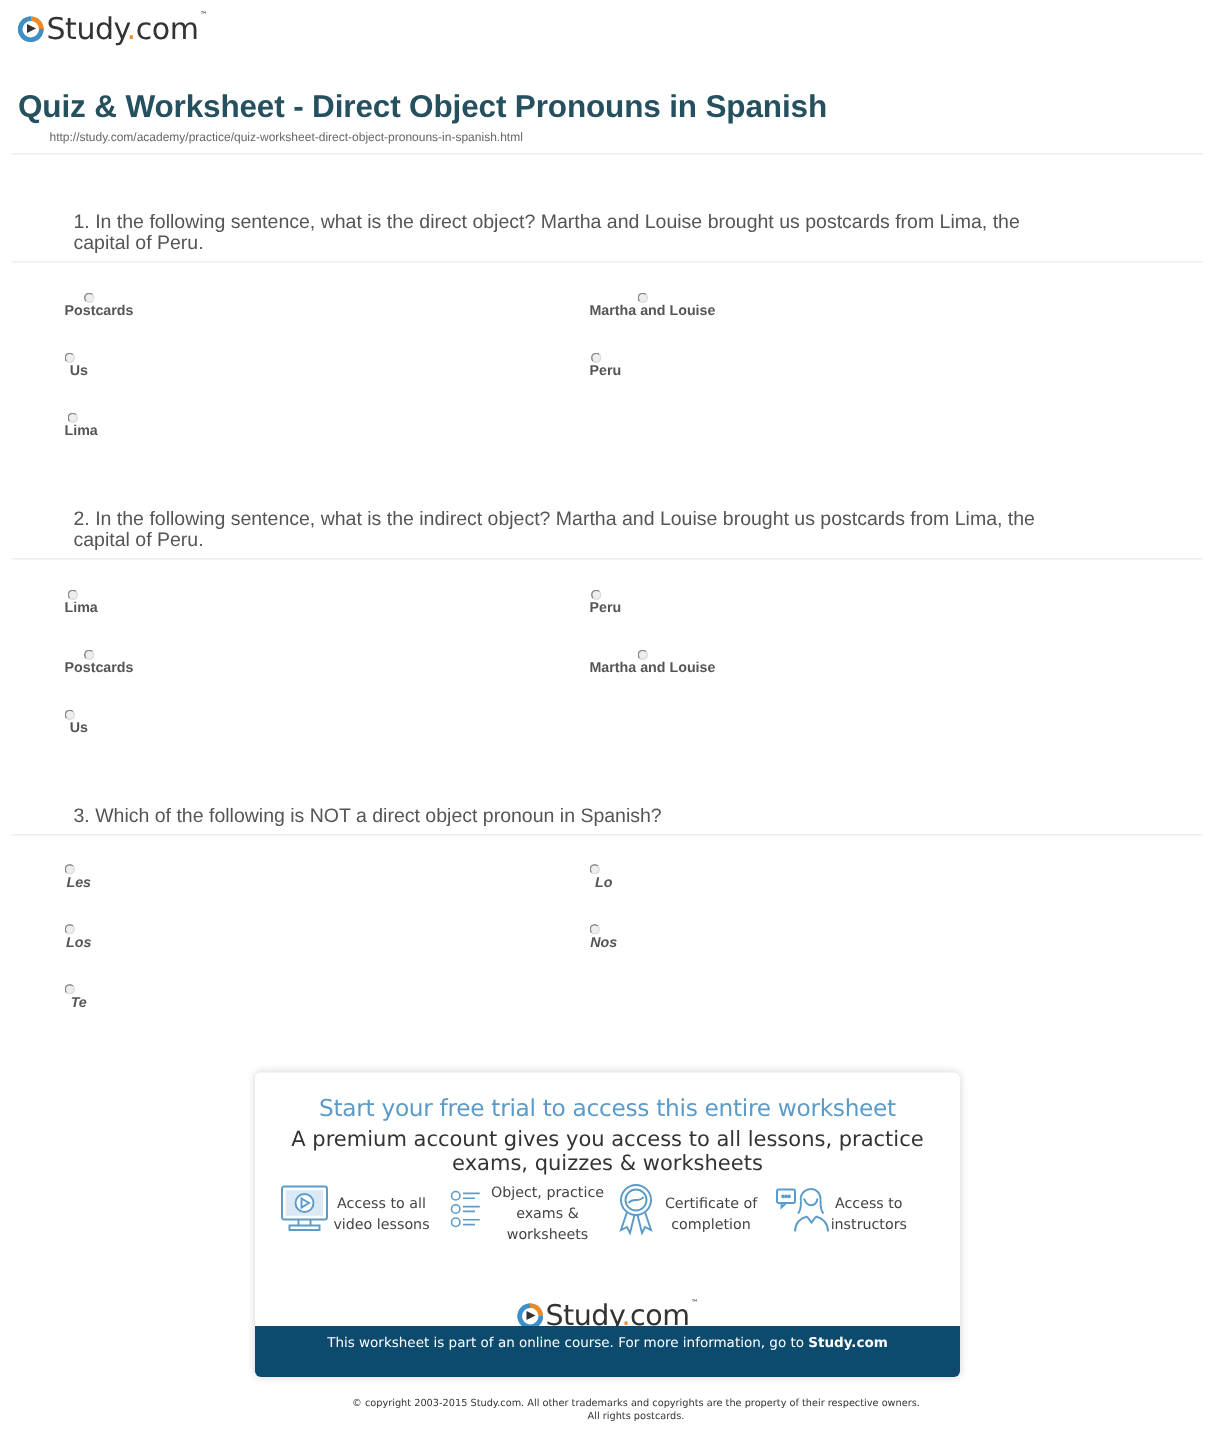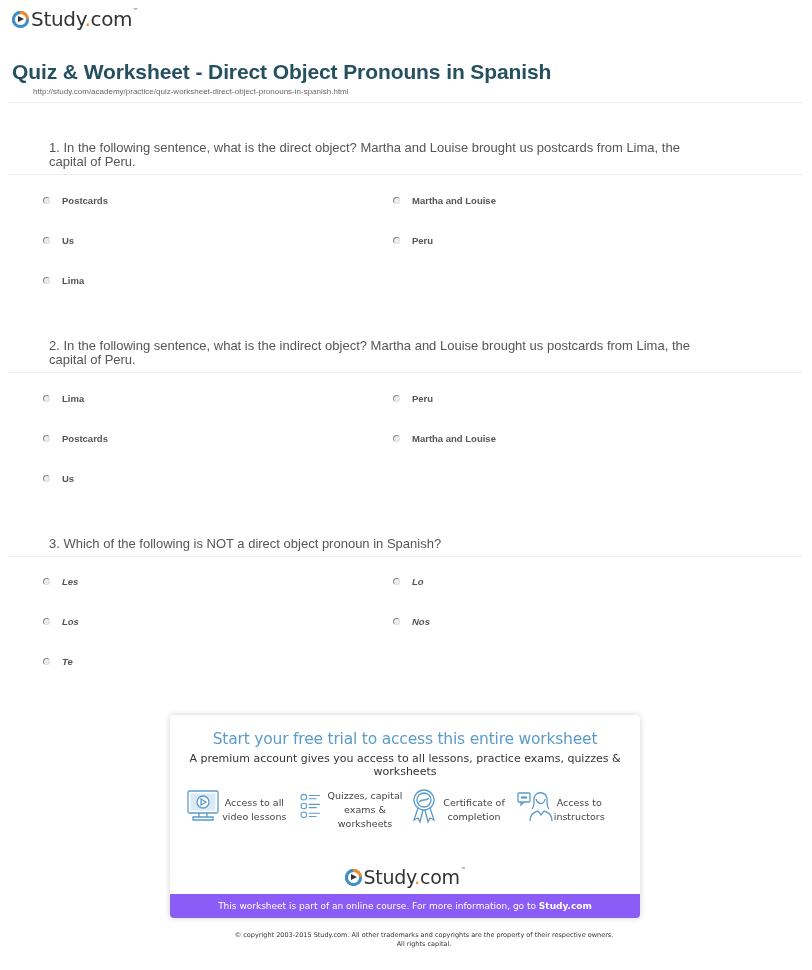--- a/index.html
+++ b/index.html
@@ -11,34 +11,34 @@
   .logo-play { position: absolute; left: 6px; top: 5px; width: 0; height: 0; border-left: 6px solid #333; border-top: 3.5px solid transparent; border-bottom: 3.5px solid transparent; z-index: 2; }
   .logo-text { font-family: "DejaVu Sans", sans-serif; font-size: 20px; color: #333; margin-left: 2px; letter-spacing: -0.3px; }
   .logo-text .dot { color: #f08a24; }
   .logo-tm { font-size: 5px; vertical-align: top; color: #333; margin-left: 1px; }
 
   .title { position: absolute; left: 12px; top: 60px; font-size: 21px; font-weight: bold; color: #25505f; margin: 0; letter-spacing: -0.1px; }
   .url { position: absolute; left: 12px; top: 87px; font-size: 8px; color: #666; margin-left: 21px; }
   .hr { position: absolute; left: 8px; right: 10px; height: 1px; background: #eeeeee; }
 
   .question { position: absolute; left: 12px; width: 660px; font-size: 13px; line-height: 14px; color: #555; font-family: "Liberation Sans", sans-serif; margin-left: 37px; }
-  .opt { position: absolute; display: flex; align-items: center; font-size: 9.5px; font-weight: bold; color: #555; }
+  .opt { position: absolute; display: flex; align-items: center; font-size: 9.5px; font-weight: bold; color: #555; flex-direction: column; }
   .opt.italic { font-style: italic; }
   .radio { width: 7px; height: 7px; border-radius: 50%; border: 1px solid #888; border-right-color: #ddd; border-bottom-color: #ddd; background: #eee; margin-right: 12px; box-sizing: border-box; }
 
   .card { position: absolute; left: 170px; top: 715px; width: 470px; height: 203px; background: #fff; border-radius: 4px; box-shadow: 0 0 6px rgba(0,0,0,0.18); overflow: hidden; font-family: "DejaVu Sans", sans-serif; }
   .card-title { position: absolute; top: 15px; left: 0; right: 0; text-align: center; font-size: 15.5px; color: #5b9bc9; font-weight: normal; letter-spacing: -0.2px; }
-  .card-sub { position: absolute; top: 37px; left: 0; right: 0; text-align: center; font-size: 11px; color: #333; }
+  .card-sub { position: absolute; top: 37px; left: 0; right: 0; text-align: center; font-size: 14px; color: #333; }
   .features { position: absolute; top: 66px; left: 0; right: 0; display: flex; justify-content: space-around; padding: 0 14px; }
   .feature { width: 110px; display: flex; flex-direction: row; align-items: center; }
   .feature svg { width: 38px; height: 38px; }
   .feature-label { margin-top: 8px; font-size: 9.5px; line-height: 14px; color: #444; text-align: center; }
   .card-logo { position: absolute; top: 151px; left: 0; right: 0; display: flex; justify-content: center; align-items: center; }
   .card-logo .logo-text { font-size: 19px; }
-  .card-bar { position: absolute; left: 0; right: 0; bottom: 0; height: 24px; background: #8b5cf6; color: #fff; font-size: 9px; text-align: center; line-height: 24px; }
+  .card-bar { position: absolute; left: 0; right: 0; bottom: 0; height: 34px; background: #0c4a6e; color: #fff; font-size: 9px; text-align: center; line-height: 24px; }
   .card-bar b { font-weight: bold; }
 
   .footer { position: absolute; top: 931px; left: 0; right: 0; text-align: center; font-size: 6.5px; line-height: 9px; color: #333; font-family: "DejaVu Sans", sans-serif; padding-left: 36px; }
 </style>
 </head>
 <body>
 
 <div class="logo">
   <div class="logo-mark">
       <div class="logo-play"></div>
@@ -135,21 +135,21 @@
       </svg>
       <div class="feature-label"><span>Access to all</span><br><span>video lessons</span></div>
     </div>
     <div class="feature">
       <svg viewBox="0 0 38 38" fill="none" stroke="#5b9bc9" stroke-width="1.3">
         <circle cx="11" cy="8" r="3.5"></circle>
           <circle cx="11" cy="19" r="3.5"></circle>
           <circle cx="11" cy="30" r="3.5"></circle>
         <path d="M17 6 H31 M17 10 H27 M17 17 H31 M17 21 H27 M17 28 H31 M17 32 H27"></path>
       </svg>
-      <div class="feature-label"><span>Quizzes, capital</span><br><span>exams &amp; worksheets</span></div>
+      <div class="feature-label"><span>Object, practice</span><br><span>exams &amp; worksheets</span></div>
     </div>
     <div class="feature">
       <svg viewBox="0 0 38 38" fill="none" stroke="#5b9bc9" stroke-width="1.3">
         <circle cx="19" cy="13" r="10"></circle>
         <circle cx="19" cy="13" r="7"></circle>
         <path d="M14 15 C17 11, 21 15, 24 11"></path>
         <path d="M13 21 L9 33 L13 31 L15 35 L18 23"></path>
         <path d="M25 21 L29 33 L25 31 L23 35 L20 23"></path>
       </svg>
       <div class="feature-label"><span>Certificate of</span><br><span>completion</span></div>
@@ -178,14 +178,14 @@
     <span class="logo-text"><span>Study</span><span class="dot">.</span><span>com</span><span class="logo-tm">™</span></span>
   </div>
 
   <div class="card-bar">
     <span>This worksheet is part of an online course. For more information, go to </span><b>Study.com</b>
   </div>
 </div>
 
 <div class="footer">
   <div>© copyright 2003-2015 Study.com. All other trademarks and copyrights are the property of their respective owners.</div>
-  <div>All rights capital.</div>
+  <div>All rights postcards.</div>
 </div>
 
 </body></html>

